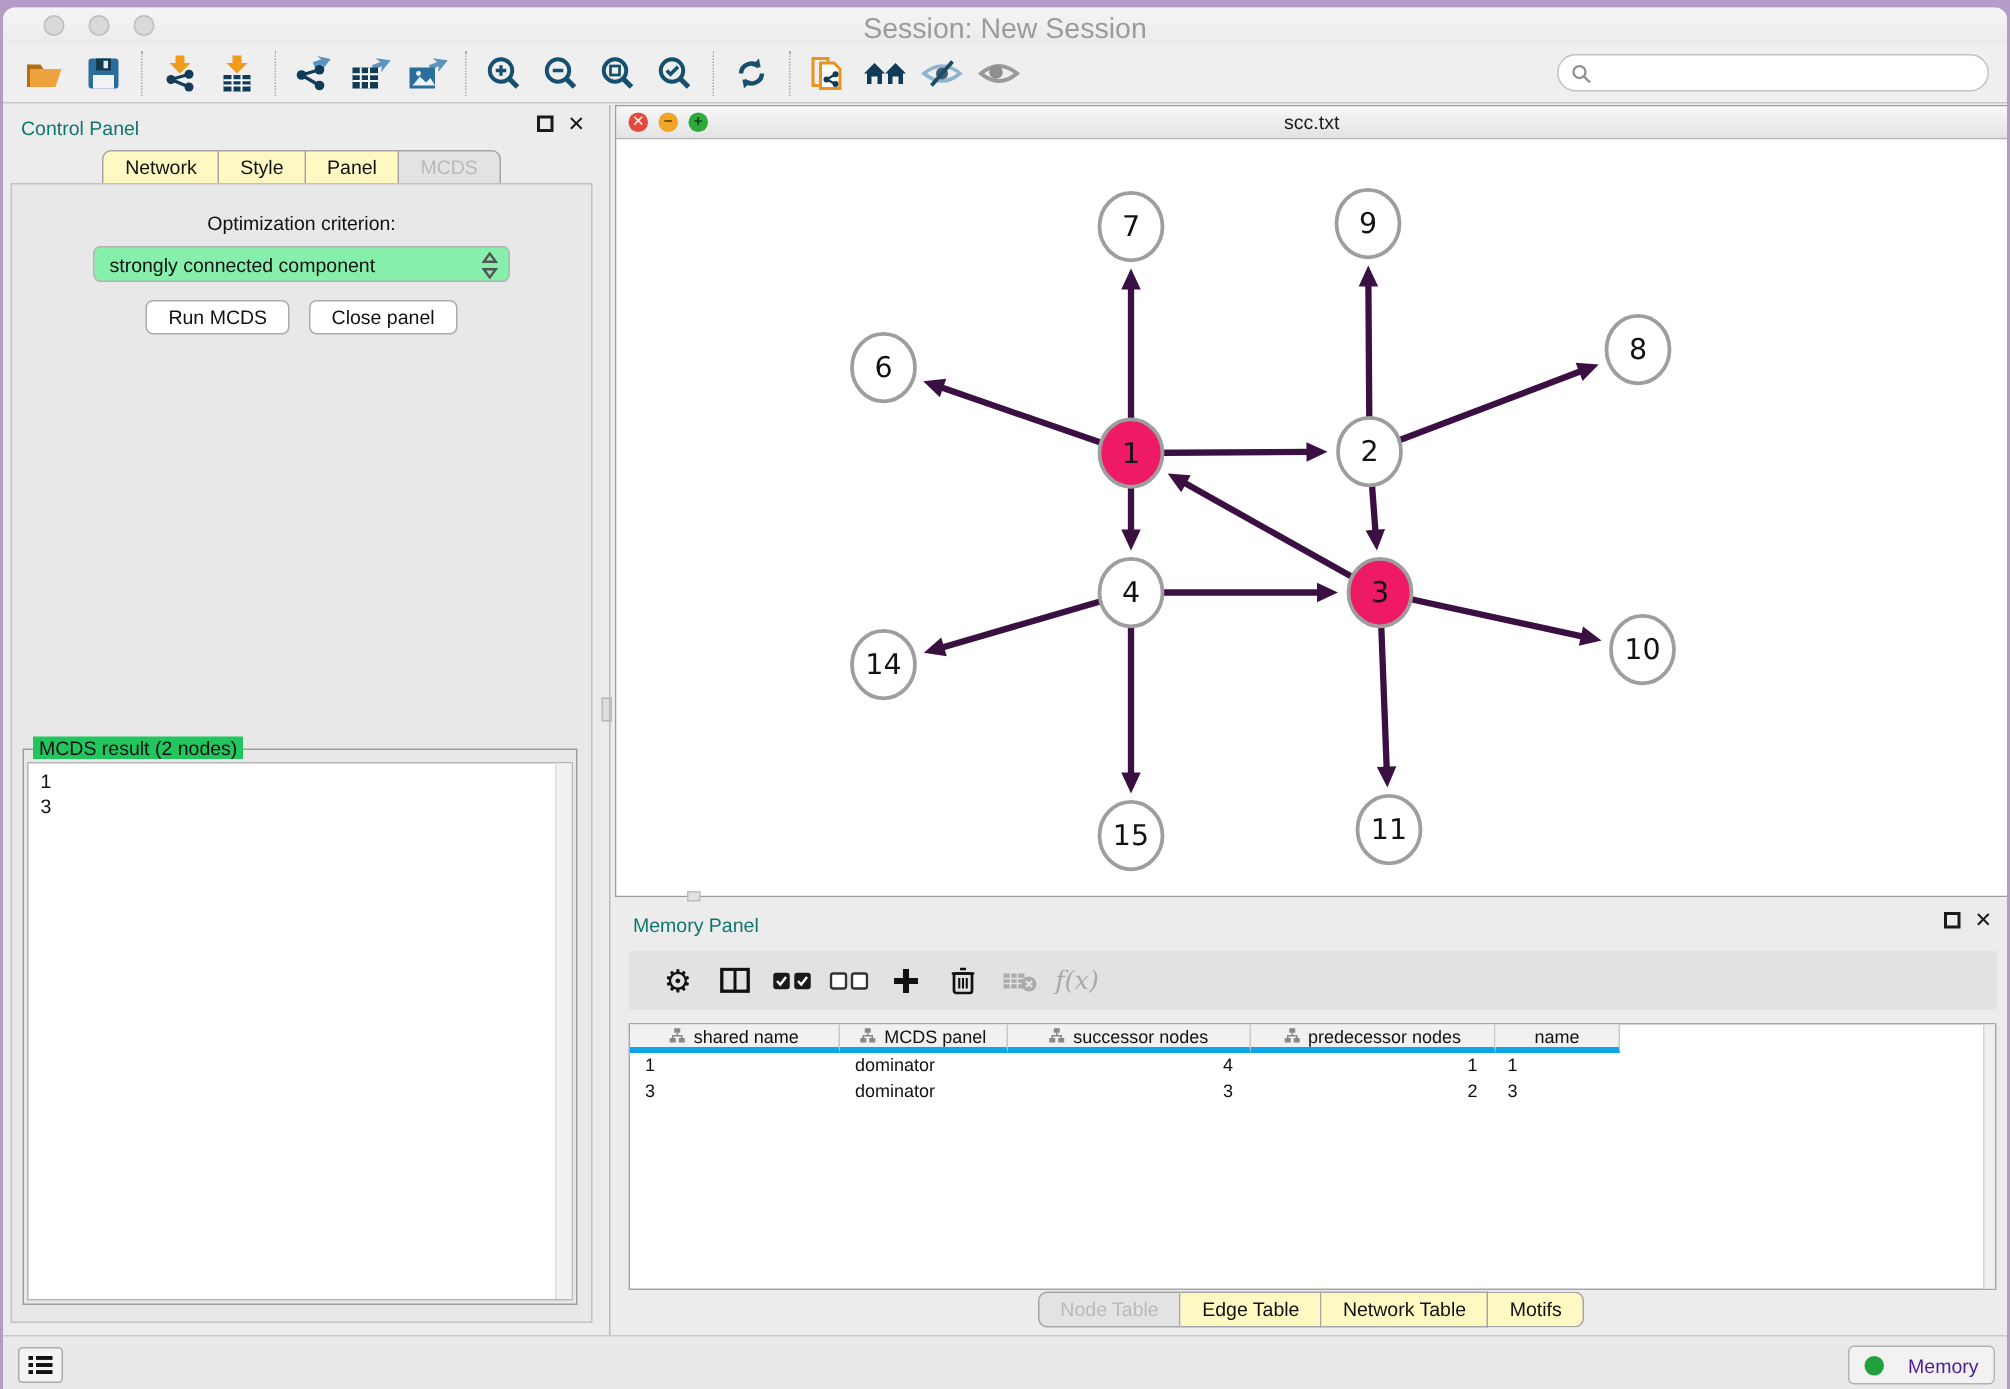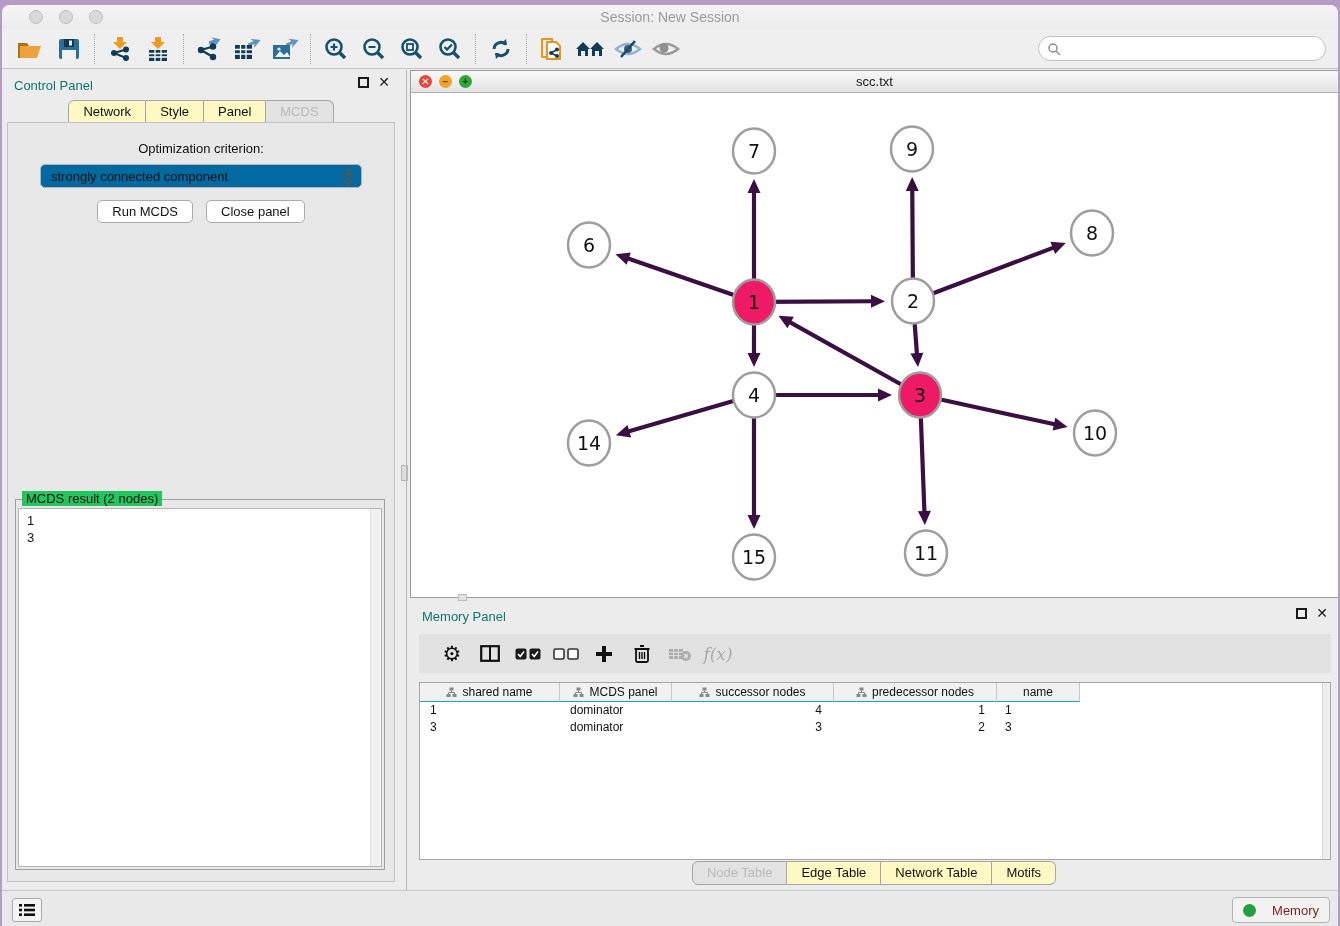--- a/index.html
+++ b/index.html
@@ -3,21 +3,21 @@
 <meta charset="utf-8">
 <style>
   * { margin:0; padding:0; box-sizing:border-box; }
   html,body { width:1340px; height:926px; font-family:"Liberation Sans","DejaVu Sans",sans-serif; }
   body { background:#b49cc6; position:relative; overflow:hidden; }
   #window { position:absolute; top:5px; left:2px; right:2px; bottom:0; background:#ececec; border-radius:8px 8px 0 0; overflow:hidden; }
 
   
   #titlebar { position:absolute; top:0; left:0; right:0; height:24px; background:linear-gradient(#f5f5f5,#ebebeb); }
   .tl-dot { position:absolute; top:5px; width:14px; height:14px; border-radius:50%; background:#d9d9d9; border:1px solid #bdbdbd; }
-  #titlebar .title { position:absolute; left:0; right:0; top:4px; text-align:center; font-size:14px; color:#9b9b9b; }
+  #titlebar .title { position:absolute; left:0; right:0; top:4px; text-align:center; font-size:19px; color:#9b9b9b; }
 
   
   #toolbar { position:absolute; top:24px; left:0; right:0; height:40px; background:#efefef; border-bottom:1px solid #c6c6c6; display:flex; align-items:center; padding-left:10px; }
   .tb-btn { width:38px; height:34px; display:flex; align-items:center; justify-content:center; }
   .tb-sep { width:1px; height:30px; border-left:1px dotted #a8a8a8; margin:0 6px; }
   #search-box { position:absolute; right:12px; top:7px; width:288px; height:25px; background:#fff; border:1px solid #c2c2c2; border-radius:13px; display:flex; align-items:center; padding-left:8px; }
   #search-box input { border:none; outline:none; flex:1; font-size:12px; background:transparent; margin-left:5px; }
 
   
   #main { position:absolute; top:65px; left:0; right:0; bottom:36px; }
@@ -30,21 +30,21 @@
   .float-glyph { width:11px; height:11px; border:2px solid #1a1a1a; display:inline-block; }
   .close-glyph { font-size:14px; font-weight:bold; color:#1a1a1a; line-height:11px; }
 
   .tab-row { display:flex; justify-content:center; }
   .tab { font-size:13px; padding:3px 14px 4px; background:#fef9c3; border:1px solid #a5a5a5; border-left:none; color:#111; }
   .tab:first-child { border-left:1px solid #a5a5a5; border-radius:6px 0 0 0; }
   .tab.sel { background:#e3e3e3; color:#b9b9b9; border-radius:0 6px 0 0; }
 
   #cp-content { position:absolute; left:5px; right:5px; top:52px; bottom:8px; background:#e8e8e8; border:1px solid #c2c2c2; }
   #opt-label { text-align:center; margin-top:18px; font-size:13px; color:#111; }
-  #opt-select { position:relative; margin:8px 32px 0; height:24px; background:#0369a1; border:1px solid #b3b3b3; border-radius:5px; font-size:13px; color:#111; display:flex; align-items:center; padding-left:10px; }
+  #opt-select { position:relative; margin:8px 54px 0; height:24px; background:#86efac; border:1px solid #b3b3b3; border-radius:5px; font-size:13px; color:#111; display:flex; align-items:center; padding-left:10px; }
   #opt-select .chevrons { position:absolute; right:7px; top:3px; }
   .btn-row { display:flex; justify-content:center; gap:13px; margin-top:12px; }
   .cp-btn { background:#fff; border:1px solid #ababab; border-radius:5px; font-size:13px; padding:3px 14px; height:23px; color:#111; }
 
   #mcds-fieldset { position:absolute; left:7px; right:9px; top:376px; bottom:11px; border:1px solid #9f9f9f; }
   #mcds-legend { position:absolute; top:-9px; left:6px; background:#22c55e; padding:0 4px; font-size:13px; color:#111; }
   #mcds-box { position:absolute; left:2px; right:2px; top:8px; bottom:2px; background:#fff; border:1px solid #b5b5b5; }
   #mcds-lines { padding:3px 0 0 8px; font-size:13px; color:#111; line-height:17px; white-space:pre-line; }
   #mcds-scroll { position:absolute; right:0; top:0; bottom:0; width:11px; background:#f1f1f1; border-left:1px solid #dcdcdc; }
 
@@ -64,34 +64,34 @@
   
   #table-panel { position:absolute; left:408px; right:0; top:531px; bottom:0; background:#ececec; }
   #tp-toolbar { position:absolute; left:9px; right:7px; top:33px; height:39px; background:#e2e2e2; display:flex; align-items:center; padding-left:14px; gap:0; }
   .tp-btn { width:38px; height:32px; display:flex; align-items:center; justify-content:center; }
   .gear-glyph { font-size:21px; color:#111; font-family:"DejaVu Sans",sans-serif; line-height:20px; }
   .fx-glyph { font-family:"DejaVu Serif",serif; font-style:italic; font-size:17px; color:#a9a9a9; }
 
   #tp-table { position:absolute; left:9px; right:7px; top:81px; bottom:30px; background:#fff; border:1px solid #a6a6a6; }
   #tp-scroll { position:absolute; right:0; top:0; bottom:0; width:8px; background:#efefef; border-left:1px solid #d5d5d5; }
   .thead { display:flex; height:19px; }
-  .th { background:#f1f1f1; border-right:1px solid #c9c9c9; border-bottom:1px solid #0ea5e9; font-size:12px; color:#111; display:flex; align-items:center; justify-content:center; gap:5px; }
+  .th { background:#f1f1f1; border-right:1px solid #c9c9c9; border-bottom:4px solid #0ea5e9; font-size:12px; color:#111; display:flex; align-items:center; justify-content:center; gap:5px; }
   .th:first-child { border-left:none; }
   .trow { display:flex; height:17px; font-size:12px; color:#111; }
   .td { padding-top:1px; }
   .c0 { width:140px; } .c1 { width:112px; } .c2 { width:162px; } .c3 { width:163px; } .c4 { width:83px; }
   .al { padding-left:10px; text-align:left; }
   .ar { padding-right:12px; text-align:right; }
 
   #tp-tabs { position:absolute; left:0; right:0; bottom:5px; display:flex; justify-content:center; }
 
   
   #statusbar { position:absolute; left:0; right:0; bottom:0; height:36px; background:#e9e9e9; border-top:1px solid #c9c9c9; }
   #list-btn { position:absolute; left:10px; top:7px; width:30px; height:24px; background:#f4f4f4; border:1px solid #ababab; border-radius:3px; display:flex; align-items:center; justify-content:center; }
-  #memory-btn { position:absolute; right:8px; top:6px; height:26px; background:#f2f2f2; border:1px solid #b4b4b4; border-radius:4px; display:flex; align-items:center; gap:16px; padding:0 10px; font-size:13px; color:#7f1d1d; }
+  #memory-btn { position:absolute; right:8px; top:6px; height:26px; background:#f2f2f2; border:1px solid #b4b4b4; border-radius:4px; display:flex; align-items:center; gap:16px; padding:0 10px; font-size:13px; color:#4c1d95; }
   #memory-dot { width:13px; height:13px; border-radius:50%; background:#22a03c; }
   svg { display:block; }
 </style>
 </head>
 <body>
 
 <div id="window">
 
   <div id="titlebar">
     <span class="tl-dot" style="left:27px"></span>

